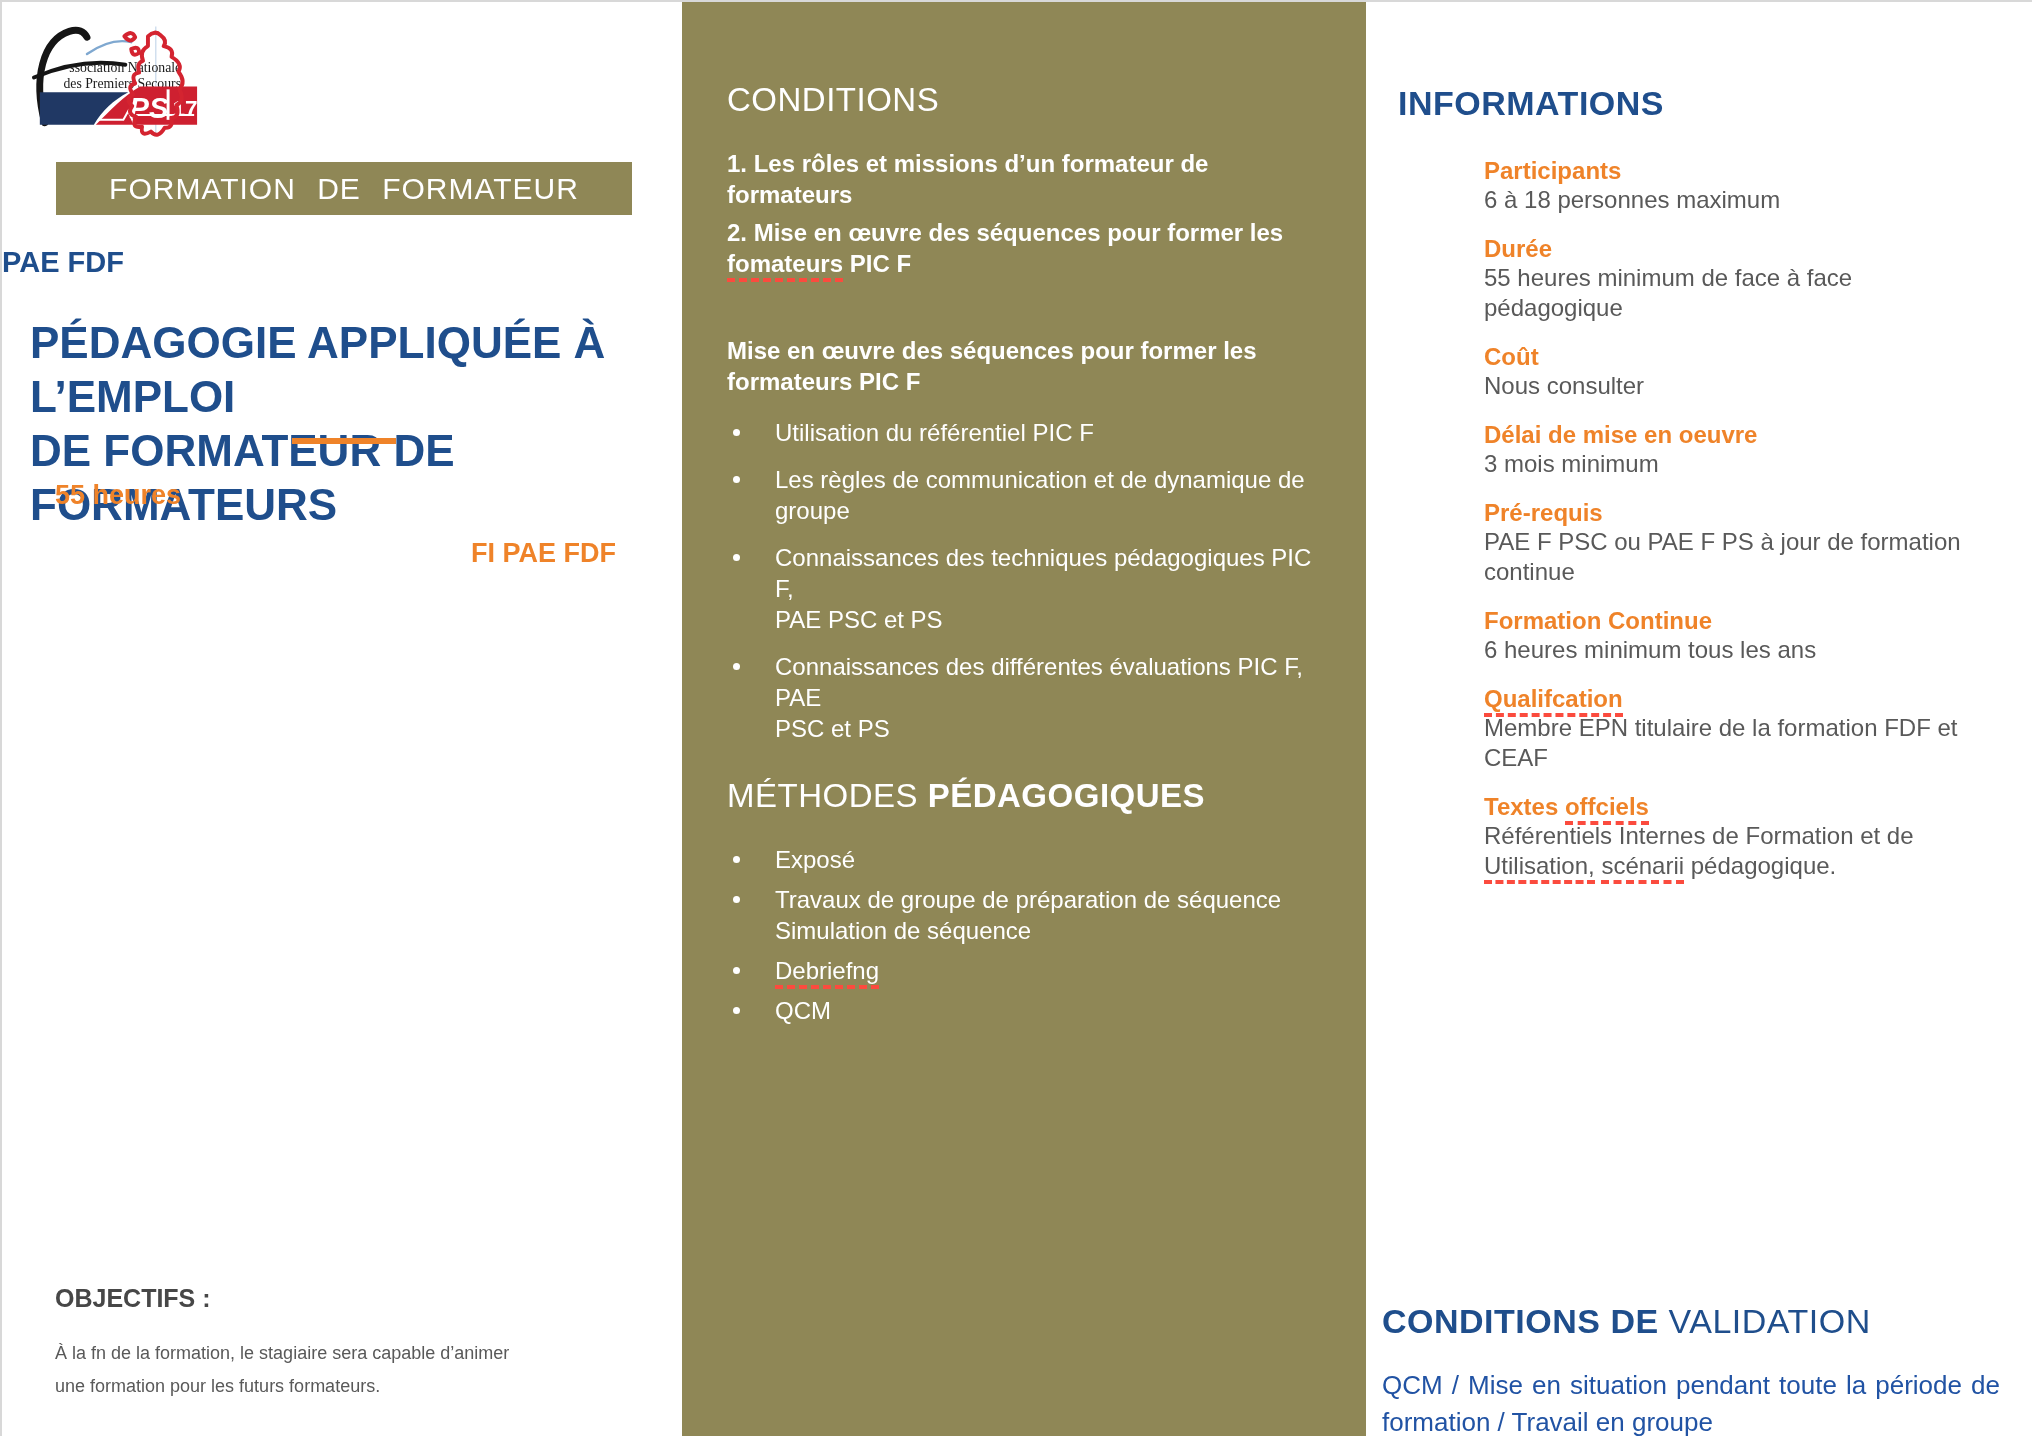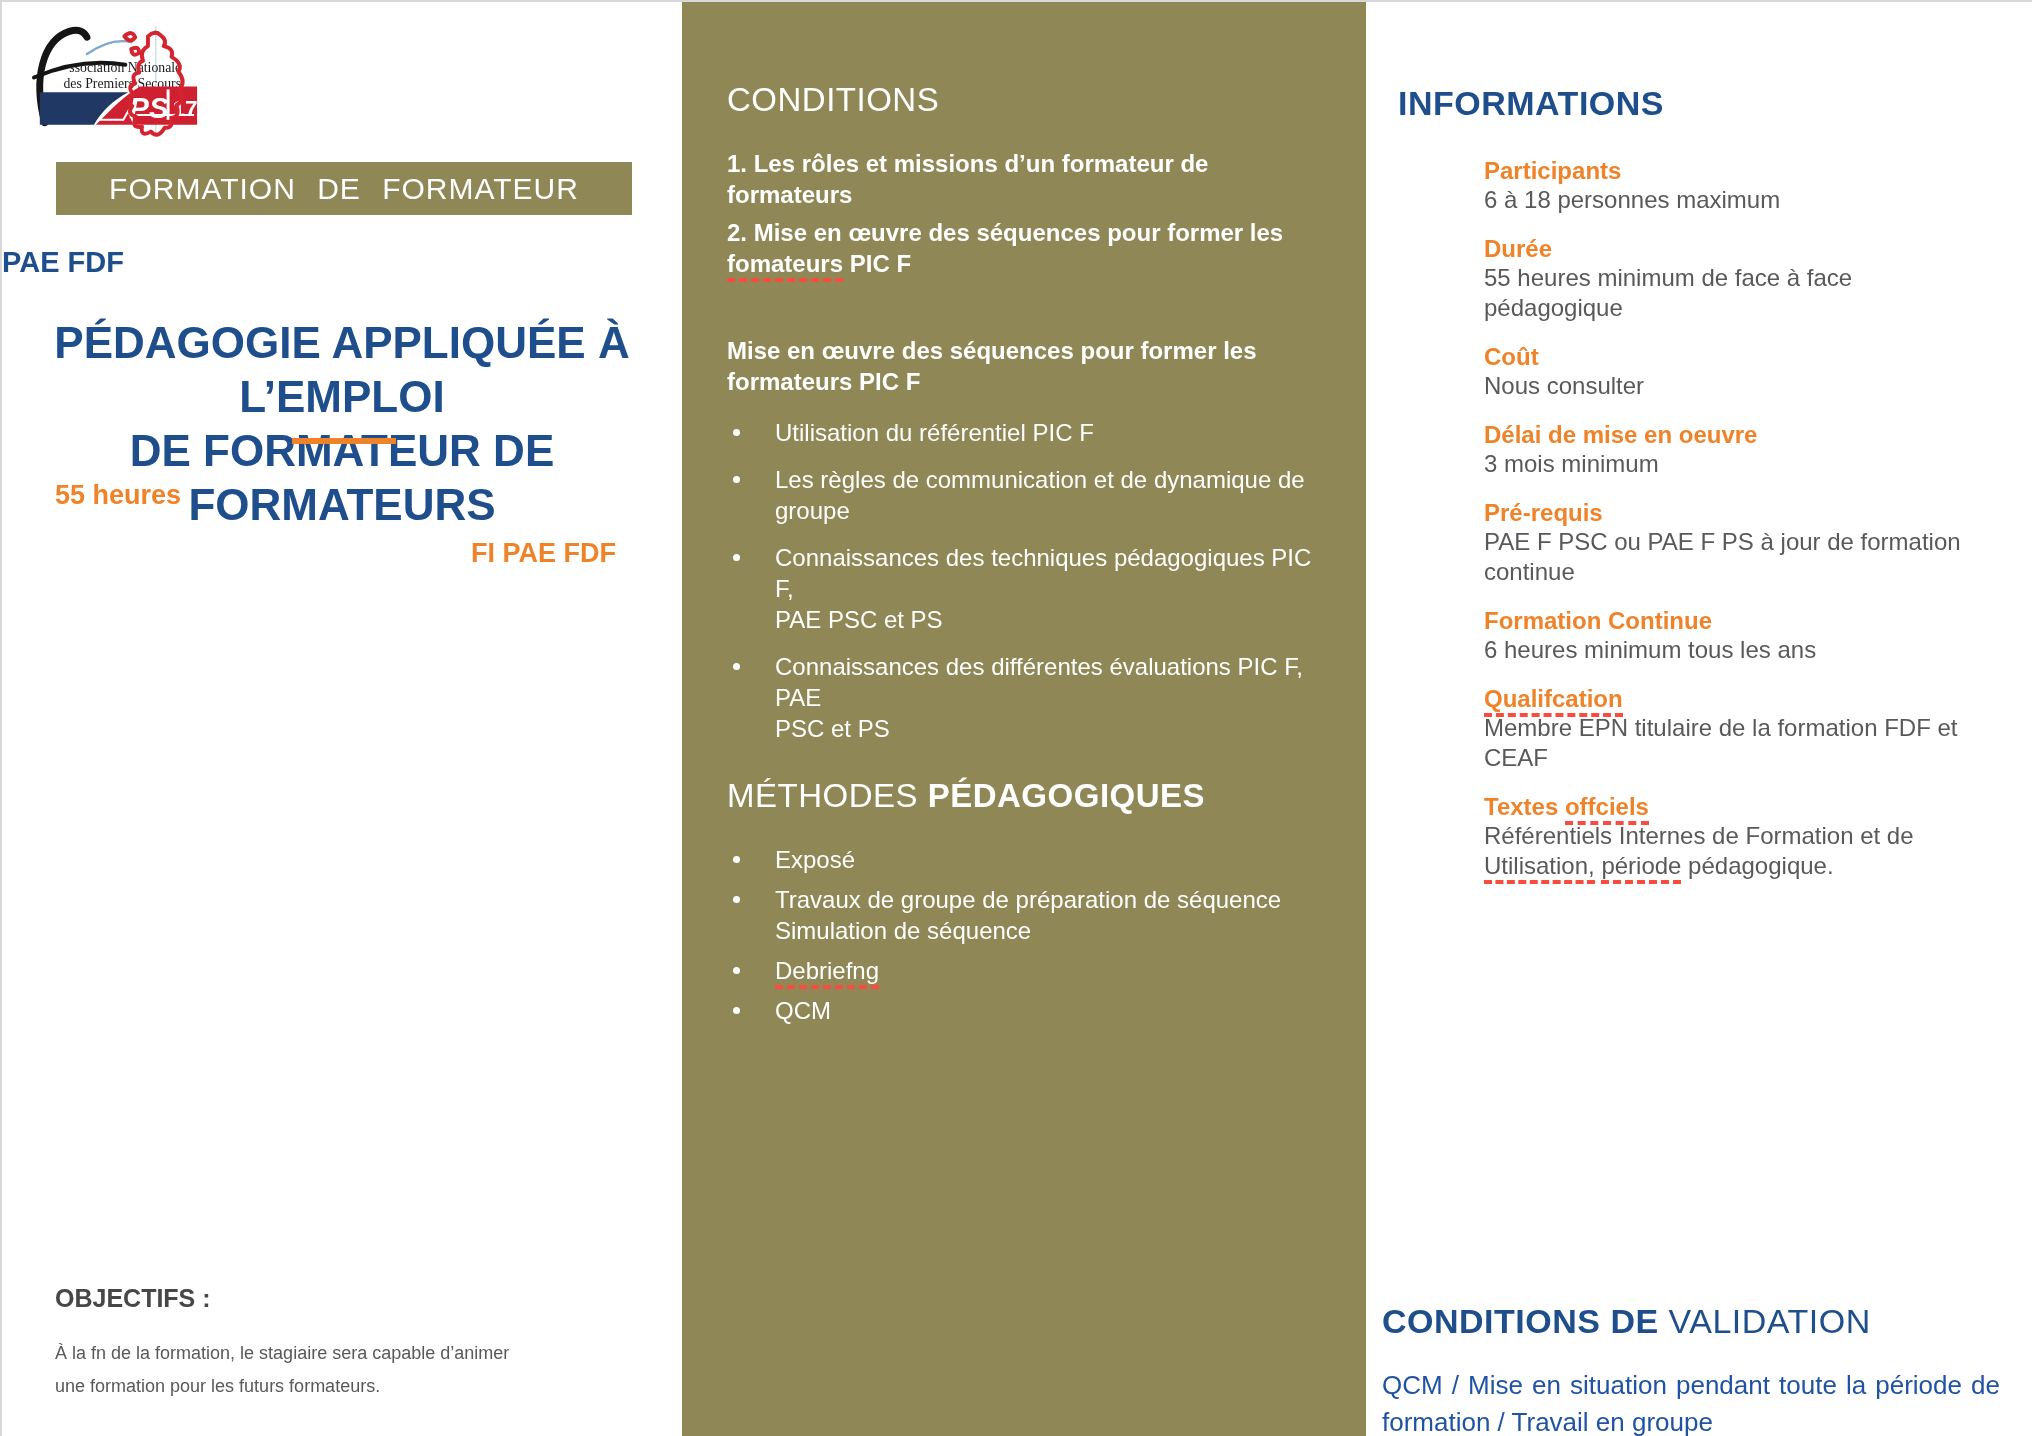--- a/index.html
+++ b/index.html
@@ -33,22 +33,22 @@
   .banner{
     position:absolute;left:54px;top:160px;width:576px;height:53px;
     background:var(--olive);color:#fff;font-size:30px;word-spacing:12px;letter-spacing:1px;
     display:flex;align-items:center;justify-content:center;
   }
   .course-code{
     position:absolute;left:0;top:244px;width:546px;text-align:left;
     color:var(--heading_blue);font-size:29px;font-weight:bold;
   }
   .main-title{
-    position:absolute;left:0;top:314px;width:680px;text-align:center;
-    color:var(--heading_blue);font-size:44px;font-weight:bold;line-height:54px;
+    position:absolute;left:0;top:314px;width:680px;text-align:left;
+    color:var(--heading_blue);font-size:44px;font-weight:bold;line-height:54px;padding-left:28px;
   }
   .title-rule{
     position:absolute;left:290px;top:436px;width:104px;height:6px;
     background:var(--accent_orange);
   }
   .duration{
     position:absolute;left:53px;top:478px;
     color:var(--accent_orange);font-size:27px;font-weight:bold;
   }
   .ref-code{
@@ -232,21 +232,21 @@
   </div>
 
   <div class="info-section">
     <div class="info-label"><span class="sq">Qualifcation</span></div>
     <div class="info-value">Membre EPN titulaire de la formation FDF et CEAF</div>
   </div>
 
   <div class="info-section">
     <div class="info-label">Textes <span class="sq">offciels</span></div>
     <div class="info-value">Référentiels Internes de Formation et de
-<span class="sq">Utilisation,</span> <span class="sq">période</span> pédagogique.</div>
+<span class="sq">Utilisation,</span> <span class="sq">scénarii</span> pédagogique.</div>
   </div>
 </div>
 
     <div class="conditions">
       <h2 class="cond-heading"><span class="hb">CONDITIONS DE </span><span>VALIDATION</span></h2>
       <p class="cond-text">QCM / Mise en situation pendant toute la période de formation / Travail en groupe</p>
     </div>
   </div>
 
 </div>

